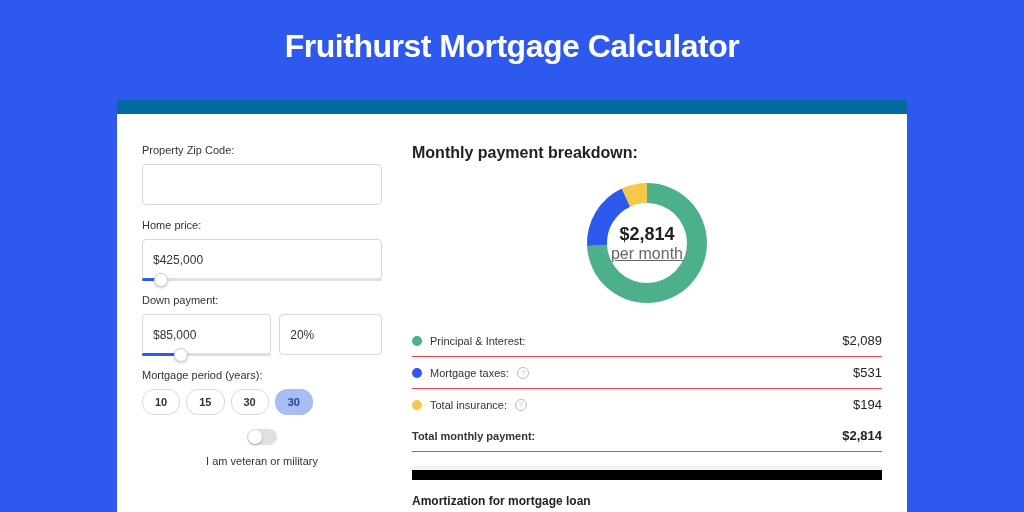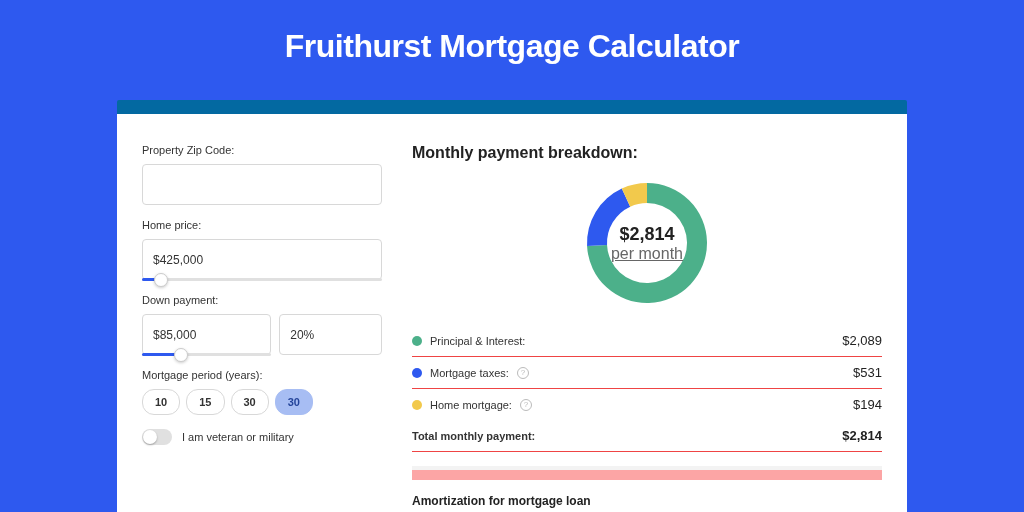--- a/index.html
+++ b/index.html
@@ -17,38 +17,38 @@
   .input-with-slider { position: relative; }
   .slider-track { position: absolute; left: 0; right: 0; bottom: -1px; height: 3px; background: #e0e0e0; border-radius: 2px; }
   .slider-fill { position: absolute; left: 0; bottom: -1px; height: 3px; background: #2e59ef; border-radius: 2px; }
   .slider-thumb { position: absolute; bottom: -7px; width: 14px; height: 14px; background: #fff; border: 1px solid #ccc; border-radius: 50%; box-shadow: 0 1px 3px rgba(0,0,0,0.2); }
   .two-col { display: flex; gap: 8px; }
   .two-col .input-with-slider { flex: 1.6; }
   .two-col .pct { flex: 1; }
   .period-btns { display: flex; gap: 6px; }
   .period-btn { border: 1px solid #d8d8d8; border-radius: 12px; padding: 6px 12px; font-size: 11px; color: #333; background: #fff; cursor: pointer; font-weight: 600; }
   .period-btn.active { background: #a7bdf3; border-color: #a7bdf3; color: #24449a; }
-  .toggle-row { display: flex; align-items: center; gap: 10px; margin-top: 14px; }
+  .toggle-row { display: flex; align-items: center; gap: 10px; margin-top: 14px; flex-direction: column; }
   .toggle { width: 30px; height: 16px; background: #e0e0e0; border-radius: 8px; position: relative; }
   .toggle-dot { width: 14px; height: 14px; background: #fff; border-radius: 50%; position: absolute; top: 1px; left: 1px; box-shadow: 0 1px 2px rgba(0,0,0,0.3); }
   .toggle-lbl { font-size: 11px; color: #333; }
   .brk-title { font-size: 16px; font-weight: 700; color: #222; margin-bottom: 17px; }
   .donut-wrap { display: flex; justify-content: center; margin-bottom: 18px; }
   .donut { position: relative; width: 128px; height: 128px; }
   .donut-center { position: absolute; inset: 0; display: flex; flex-direction: column; align-items: center; justify-content: center; }
   .donut-amt { font-size: 18px; font-weight: 700; color: #222; }
   .donut-sub { font-size: 16px; color: #666; text-decoration: underline; }
   .breakdown-row { display: flex; align-items: center; justify-content: space-between; padding: 8px 0; border-bottom: 1px solid #ef4444; }
   .breakdown-row:last-child { border-bottom: none; }
   .bk-left { display: flex; align-items: center; gap: 8px; font-size: 11px; color: #333; }
   .dot { width: 10px; height: 10px; border-radius: 50%; flex-shrink: 0; }
   .info-icon { width: 12px; height: 12px; border: 1px solid #bbb; border-radius: 50%; color: #bbb; font-size: 8px; display: inline-flex; align-items: center; justify-content: center; }
   .bk-val { font-size: 13px; color: #222; }
   .total-row .bk-left, .total-row .bk-val { font-weight: 700; }
-  .amort-card { margin-top: 18px; border-top: 10px solid #fca5a5; padding-top: 14px; box-shadow: 0 -4px 0 #f3f3f3; }
+  .amort-card { margin-top: 18px; border-top: 10px solid #000000; padding-top: 14px; box-shadow: 0 -4px 0 #f3f3f3; }
   .amort-title { font-size: 12px; font-weight: 700; color: #222; margin-bottom: 14px; }
 </style>
 </head>
 <body>
 
 <div class="outer">
   <div class="title-bar">
     <h1>Fruithurst Mortgage Calculator</h1>
   </div>
   <div class="shadow-band">
@@ -133,21 +133,21 @@
               <div class="bk-left">
                 <span class="dot" style="background: rgb(46, 89, 239);"></span>
                 <span>Mortgage taxes:</span>
                 <span class="info-icon">?</span>
               </div>
               <div class="bk-val">$531</div>
             </div>
             <div class="breakdown-row">
               <div class="bk-left">
                 <span class="dot" style="background: rgb(242, 201, 76);"></span>
-                <span>Home mortgage:</span>
+                <span>Total insurance:</span>
                 <span class="info-icon">?</span>
               </div>
               <div class="bk-val">$194</div>
             </div>
           </div>
 
         <div class="breakdown-row total-row">
           <div class="bk-left">Total monthly payment:</div>
           <div class="bk-val">$2,814</div>
         </div>

